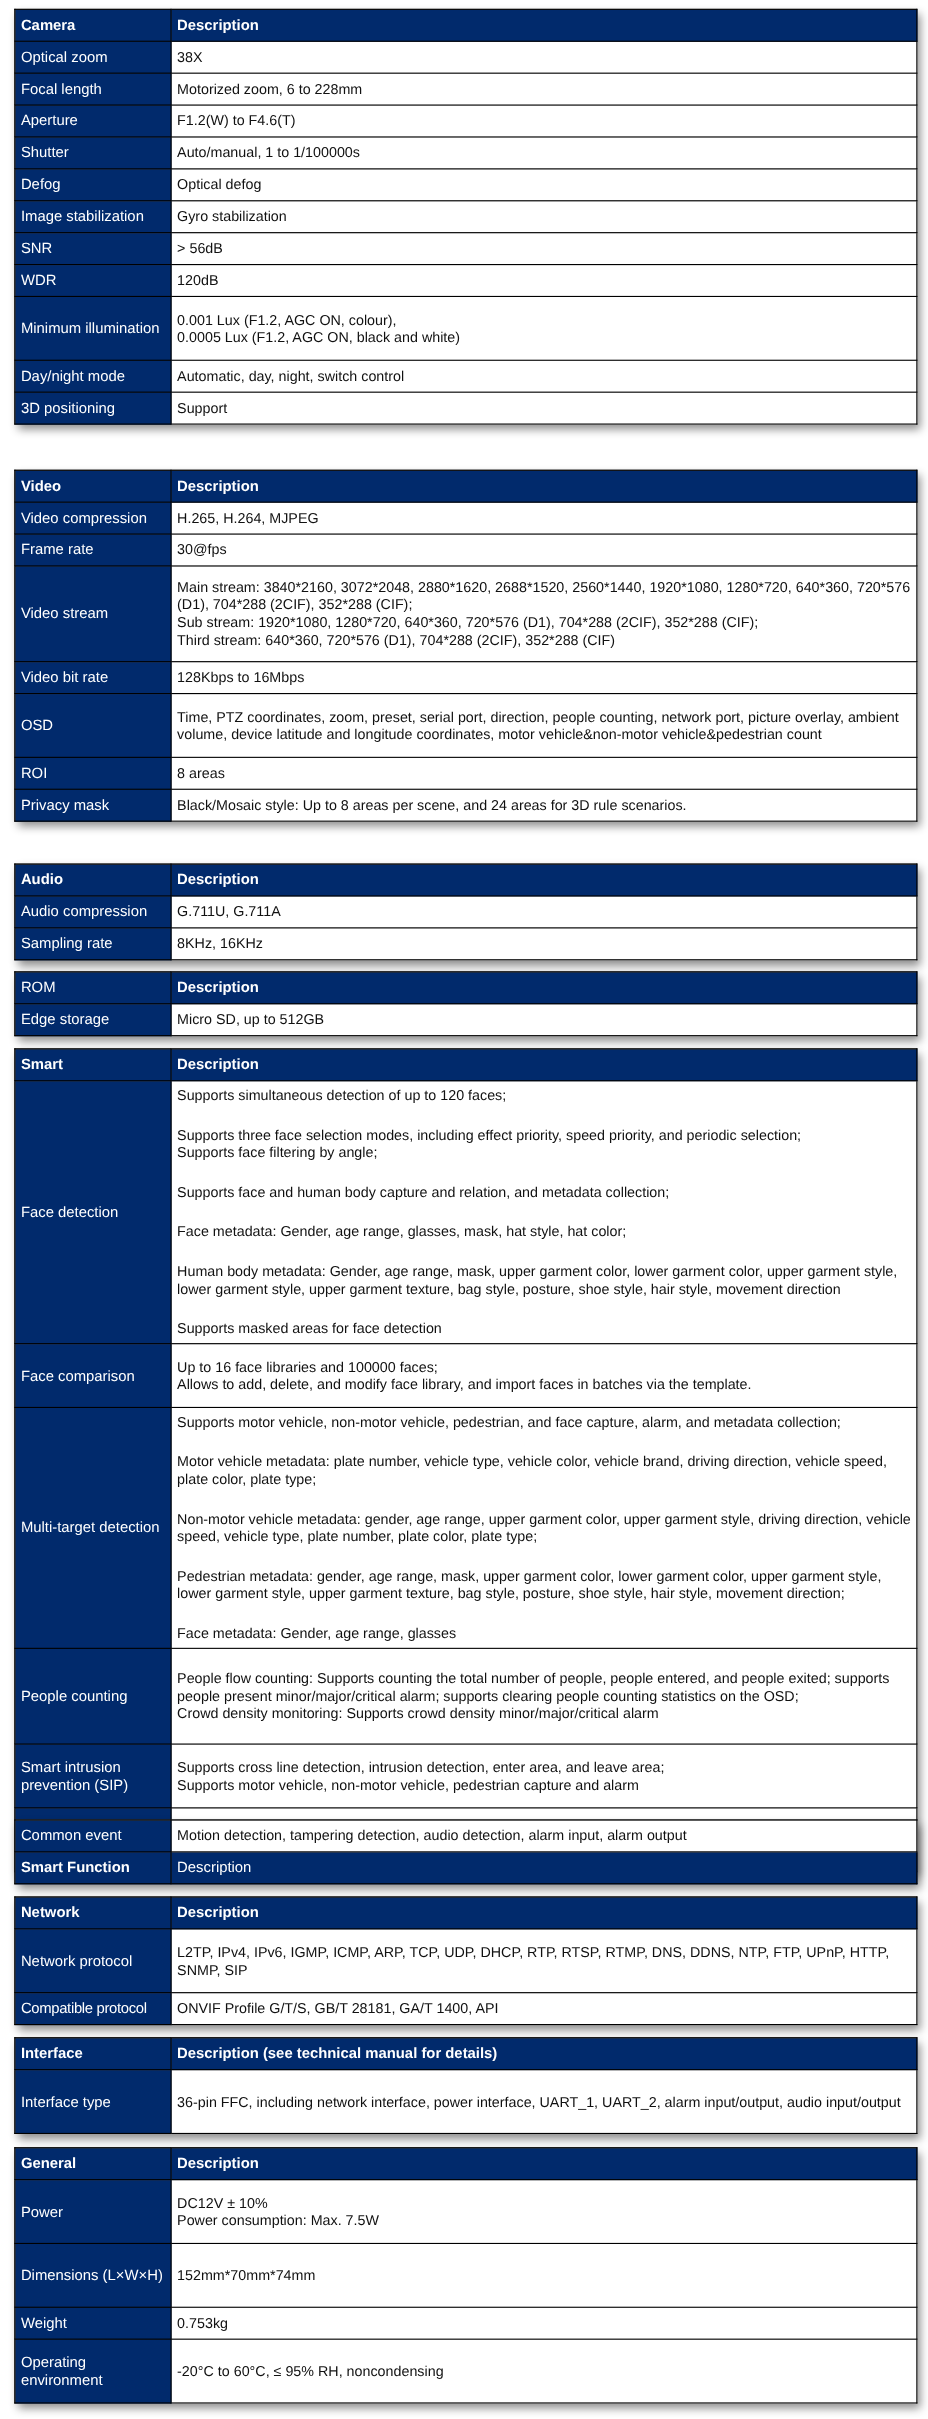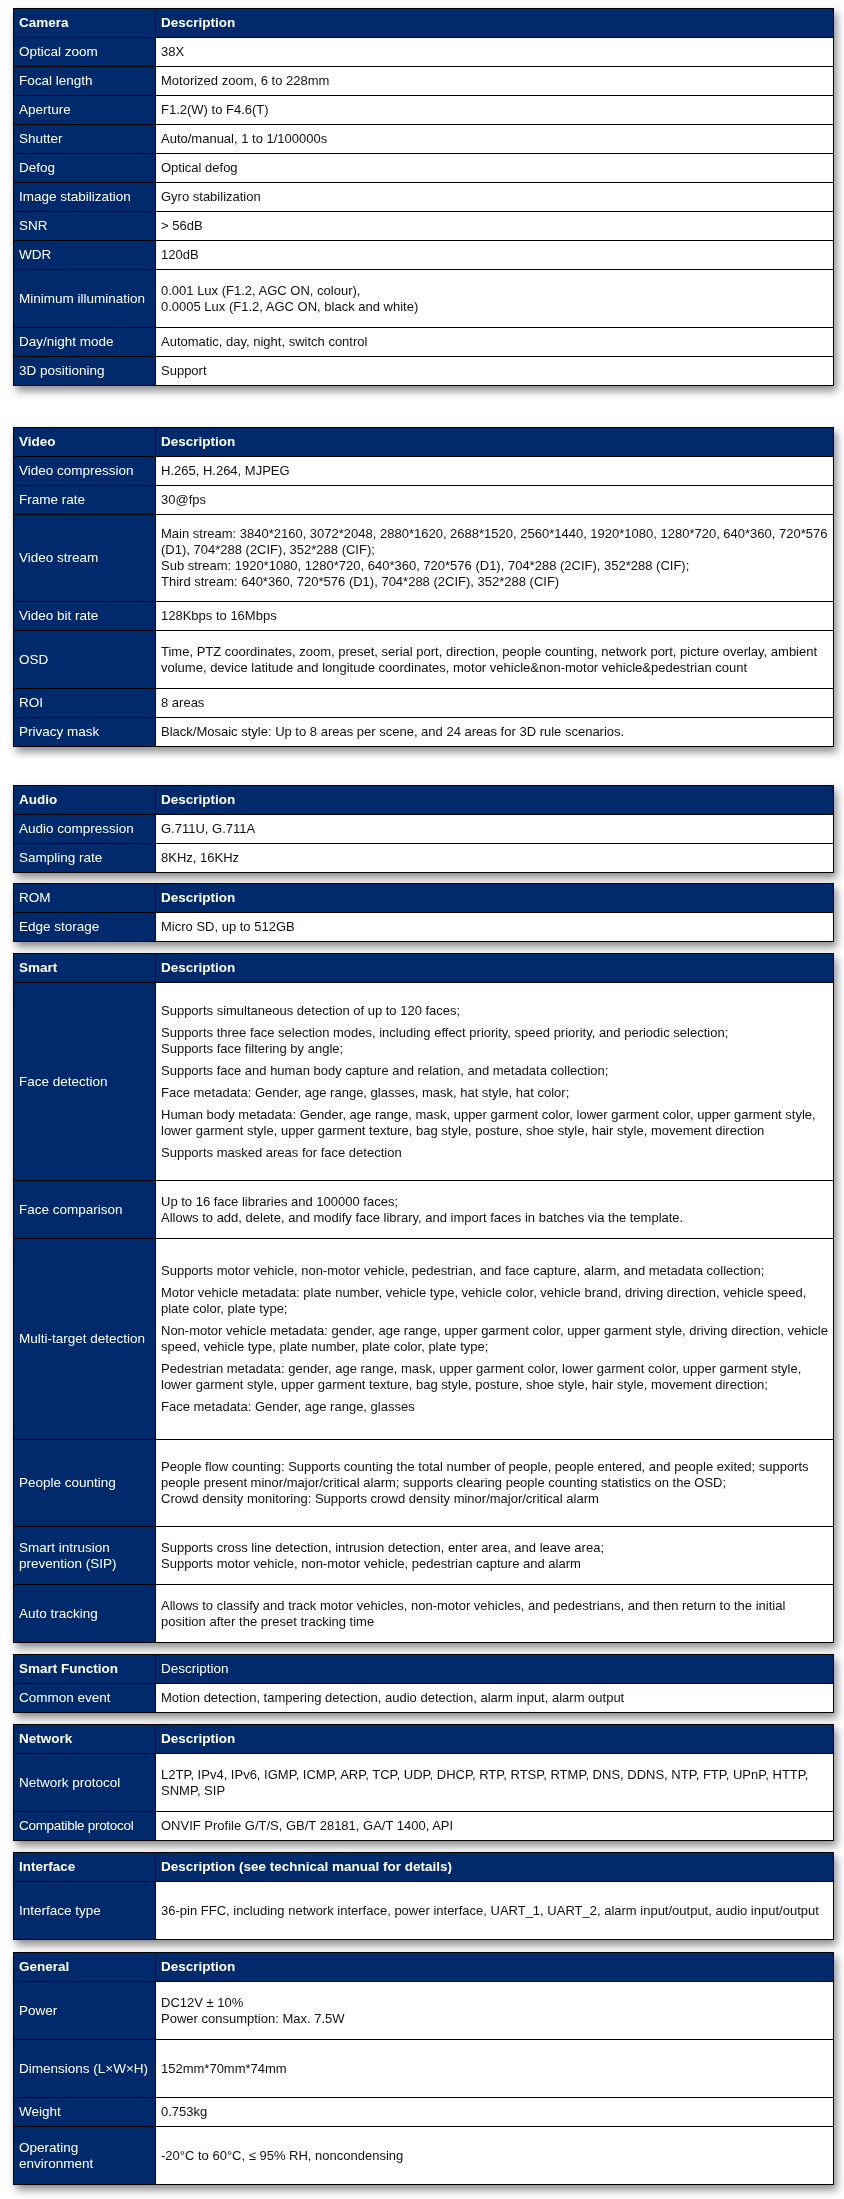--- a/index.html
+++ b/index.html
@@ -23,21 +23,21 @@
   .spec-table th {
     background: #012a6c; color: #fff; font-weight: bold; font-size: 13.5px;
     height: 22px;
   }
   .spec-table th.light { font-weight: normal; }
   .spec-table td.label {
     background: #012a6c; color: #fff; font-size: 13.5px;
   }
   .spec-table td.value { background: #fff; color: #111; }
   .para { display: block; margin: 2px 0; }
-  .para + .para { margin-top: 6px; }
+  .para + .para { margin-top: 20px; }
   .line { display: block; }
 </style>
 </head>
 <body>
 
 <table class="spec-table" style="top:8px;">
   <colgroup>
       <col class="c1">
       <col class="c2">
     </colgroup>
@@ -301,29 +301,29 @@
 </tbody>
   </table>
 
 <table class="spec-table" style="top:1654px;">
   <colgroup>
       <col class="c1">
       <col class="c2">
     </colgroup>
   <tbody>
       <tr style="height:29px;">
+        <td class="label">Common event</td>
+        <td class="value">
+          <span class="line">Motion detection, tampering detection, audio detection, alarm input, alarm output</span>
+        </td>
+      </tr>
+  <tr style="height:29px;">
     <th>Smart Function</th>
     <th class="light">Description</th>
   </tr>
-  <tr style="height:29px;">
-        <td class="label">Common event</td>
-        <td class="value">
-          <span class="line">Motion detection, tampering detection, audio detection, alarm input, alarm output</span>
-        </td>
-      </tr>
 </tbody>
   </table>
 
 <table class="spec-table" style="top:1724px;">
   <colgroup>
       <col class="c1">
       <col class="c2">
     </colgroup>
   <tbody>
       <tr style="height:29px;">

